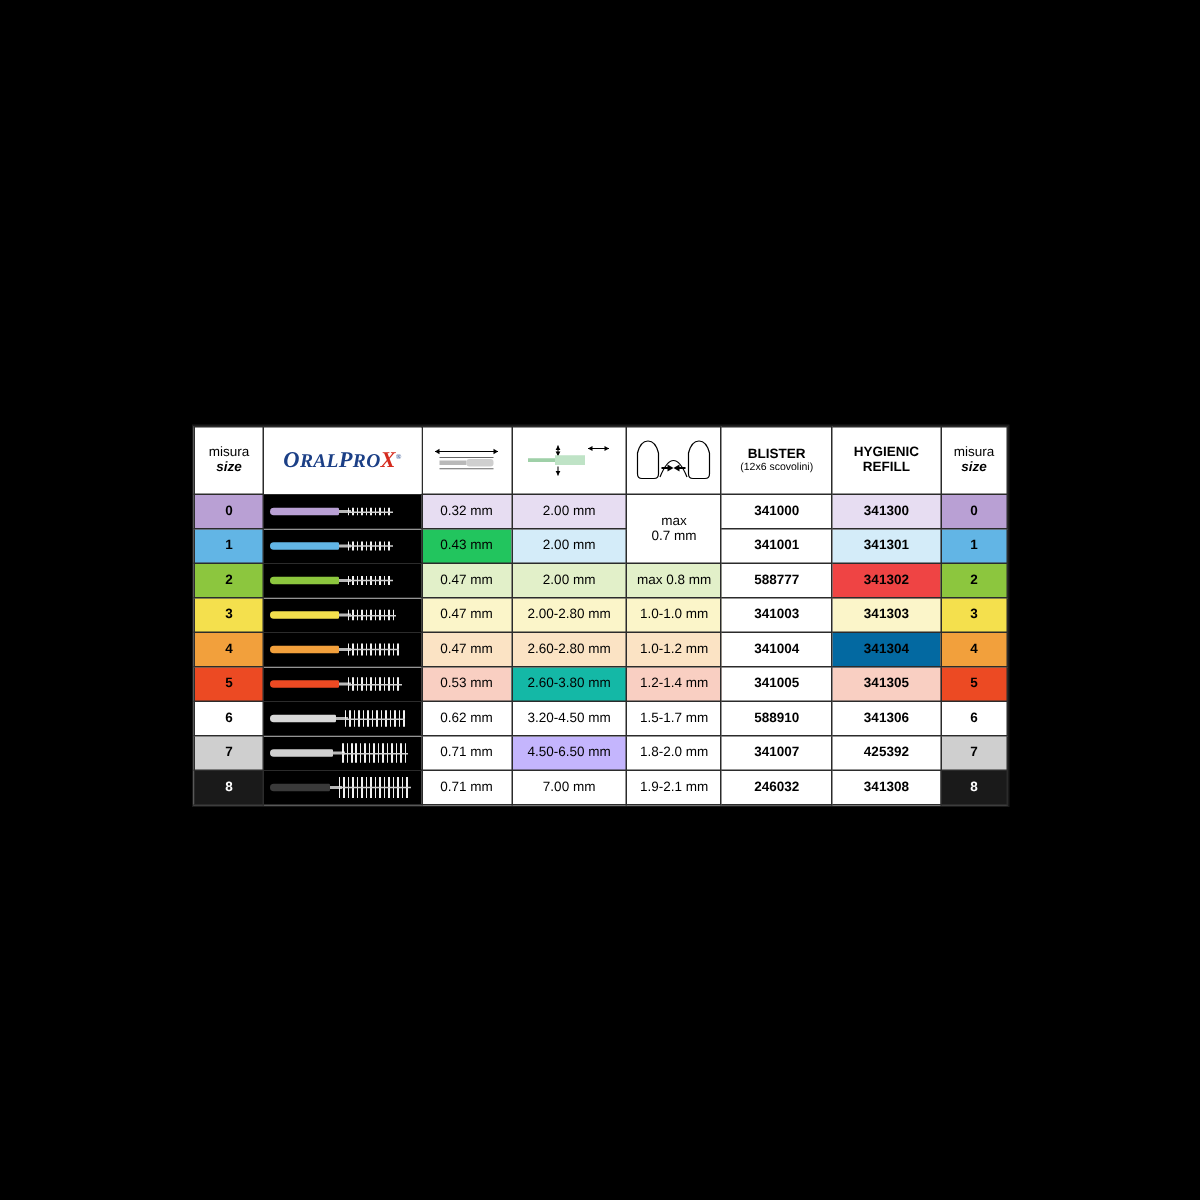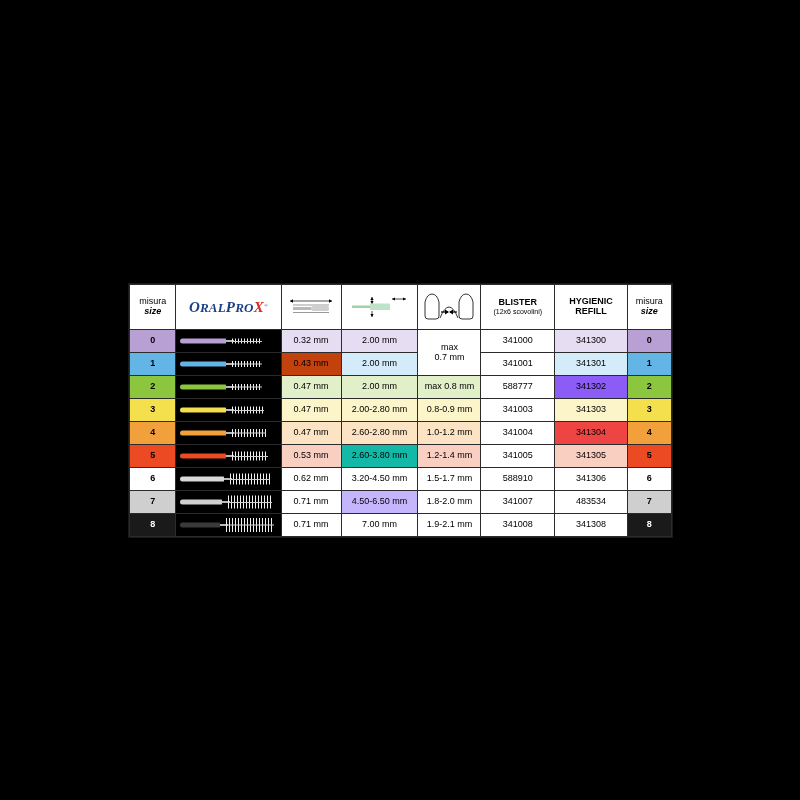--- a/index.html
+++ b/index.html
@@ -96,21 +96,21 @@
   .size-cell {
     font-weight: bold;
     font-size: 11px;
   }
   .brush-cell {
     background: #000000;
     position: relative;
     padding: 0;
   }
   .num-cell { font-size: 9px; }
-  .code-cell { font-weight: normal; font-size: 9px; }
+  .code-cell { font-weight: bold; font-size: 9px; }
 
   
   .icon-wire {
     display:block;
     width: 46px;
     height: 22px;
     margin: 0 auto;
     position: relative;
   }
   .icon-len {
@@ -276,73 +276,73 @@
           </tr>
           <tr class="data-row">
             <td class="size-cell" style="background:#62b5e5;color:#000">1</td>
      <td class="brush-cell">
               <div class="brush">
        <span class="handle" style="width:46px;background:#62b5e5;"></span>
        <span class="neck" style="left:46px;width:8px;"></span>
        <span class="bristles" style="left:52px;width:30px;height:6px;"></span>
      </div>
             </td>
-     <td class="num-cell" style="background:#c2410c">0.43 mm</td>
+     <td class="num-cell" style="background:#22c55e">0.43 mm</td>
      <td class="num-cell" style="background:#d4ecf9">2.00 mm</td>
 
      <td class="code-cell">341001</td>
      <td class="code-cell" style="background:#d4ecf9">341301</td>
      <td class="size-cell" style="background:#62b5e5;color:#000">1</td>
           </tr>
           <tr class="data-row">
             <td class="size-cell" style="background:#8cc63e;color:#000">2</td>
      <td class="brush-cell">
               <div class="brush">
        <span class="handle" style="width:46px;background:#8cc63e;"></span>
        <span class="neck" style="left:46px;width:8px;"></span>
        <span class="bristles" style="left:52px;width:30px;height:6px;"></span>
      </div>
             </td>
      <td class="num-cell" style="background:#e2f0c9">0.47 mm</td>
      <td class="num-cell" style="background:#e2f0c9">2.00 mm</td>
      <td class="num-cell" style="background:#e2f0c9">max 0.8 mm</td>
      <td class="code-cell">588777</td>
-     <td class="code-cell" style="background:#8b5cf6">341302</td>
+     <td class="code-cell" style="background:#ef4444">341302</td>
      <td class="size-cell" style="background:#8cc63e;color:#000">2</td>
           </tr>
           <tr class="data-row">
             <td class="size-cell" style="background:#f4e04d;color:#000">3</td>
      <td class="brush-cell">
               <div class="brush">
        <span class="handle" style="width:46px;background:#f4e04d;"></span>
        <span class="neck" style="left:46px;width:8px;"></span>
        <span class="bristles" style="left:52px;width:32px;height:7px;"></span>
      </div>
             </td>
      <td class="num-cell" style="background:#fbf5c9">0.47 mm</td>
      <td class="num-cell" style="background:#fbf5c9">2.00-2.80 mm</td>
-     <td class="num-cell" style="background:#fbf5c9">0.8-0.9 mm</td>
+     <td class="num-cell" style="background:#fbf5c9">1.0-1.0 mm</td>
      <td class="code-cell">341003</td>
      <td class="code-cell" style="background:#fbf5c9">341303</td>
      <td class="size-cell" style="background:#f4e04d;color:#000">3</td>
           </tr>
           <tr class="data-row">
             <td class="size-cell" style="background:#f2a03c;color:#000">4</td>
      <td class="brush-cell">
               <div class="brush">
        <span class="handle" style="width:46px;background:#f2a03c;"></span>
        <span class="neck" style="left:46px;width:8px;"></span>
        <span class="bristles" style="left:52px;width:34px;height:8px;"></span>
      </div>
             </td>
      <td class="num-cell" style="background:#fbe3c4">0.47 mm</td>
      <td class="num-cell" style="background:#fbe3c4">2.60-2.80 mm</td>
      <td class="num-cell" style="background:#fbe3c4">1.0-1.2 mm</td>
      <td class="code-cell">341004</td>
-     <td class="code-cell" style="background:#ef4444">341304</td>
+     <td class="code-cell" style="background:#0369a1">341304</td>
      <td class="size-cell" style="background:#f2a03c;color:#000">4</td>
           </tr>
           <tr class="data-row">
             <td class="size-cell" style="background:#ec4a23;color:#000">5</td>
      <td class="brush-cell">
               <div class="brush">
        <span class="handle" style="width:46px;background:#ec4a23;"></span>
        <span class="neck" style="left:46px;width:8px;"></span>
        <span class="bristles" style="left:52px;width:36px;height:9px;"></span>
      </div>
@@ -376,35 +376,35 @@
               <div class="brush">
        <span class="handle" style="width:42px;background:#cfcfcf;"></span>
        <span class="neck" style="left:42px;width:8px;"></span>
        <span class="bristles" style="left:48px;width:44px;height:13px;"></span>
      </div>
             </td>
      <td class="num-cell" style="background:#ffffff">0.71 mm</td>
      <td class="num-cell" style="background:#c4b5fd">4.50-6.50 mm</td>
      <td class="num-cell" style="background:#ffffff">1.8-2.0 mm</td>
      <td class="code-cell">341007</td>
-     <td class="code-cell" style="background:#ffffff">483534</td>
+     <td class="code-cell" style="background:#ffffff">425392</td>
      <td class="size-cell" style="background:#cfcfcf;color:#000">7</td>
           </tr>
           <tr class="data-row">
             <td class="size-cell" style="background:#1a1a1a;color:#ffffff">8</td>
      <td class="brush-cell">
               <div class="brush">
        <span class="handle" style="width:40px;background:#3a3a3a;"></span>
        <span class="neck" style="left:40px;width:8px;"></span>
        <span class="bristles" style="left:46px;width:48px;height:14px;"></span>
      </div>
             </td>
      <td class="num-cell" style="background:#ffffff">0.71 mm</td>
      <td class="num-cell" style="background:#ffffff">7.00 mm</td>
      <td class="num-cell" style="background:#ffffff">1.9-2.1 mm</td>
-     <td class="code-cell">341008</td>
+     <td class="code-cell">246032</td>
      <td class="code-cell" style="background:#ffffff">341308</td>
      <td class="size-cell" style="background:#1a1a1a;color:#ffffff">8</td>
           </tr>
         </tbody>
     </table>
   </div>
 </div>
 
 </body></html>

